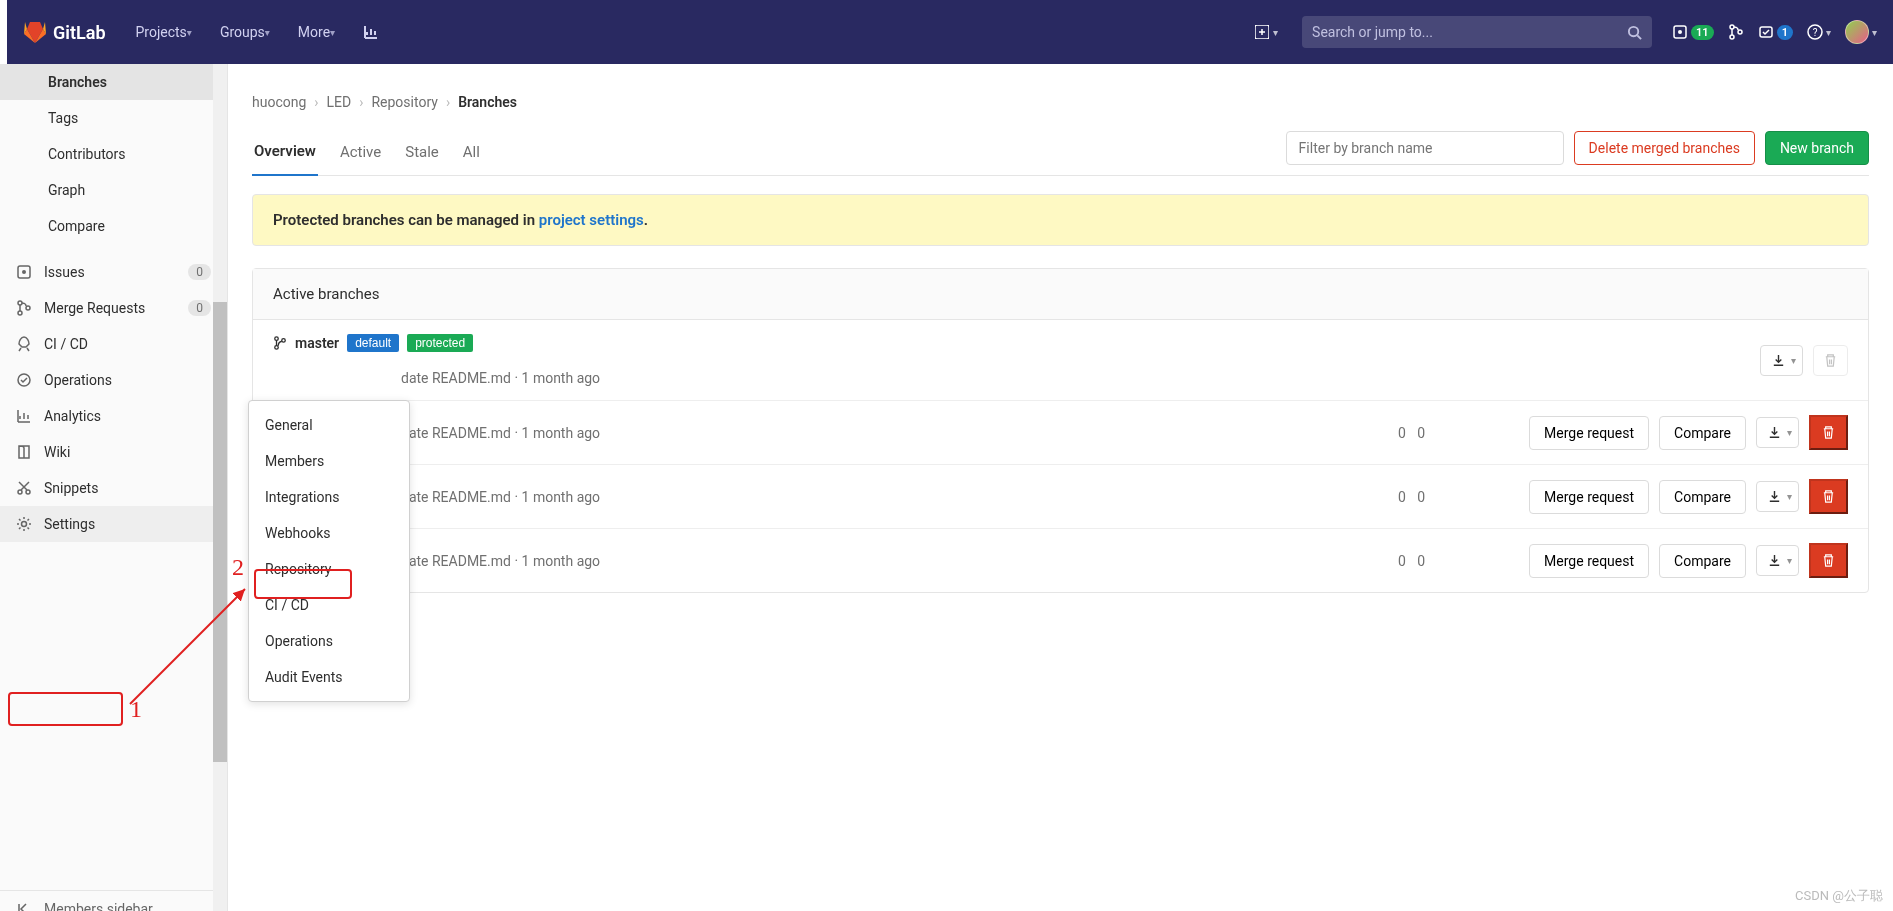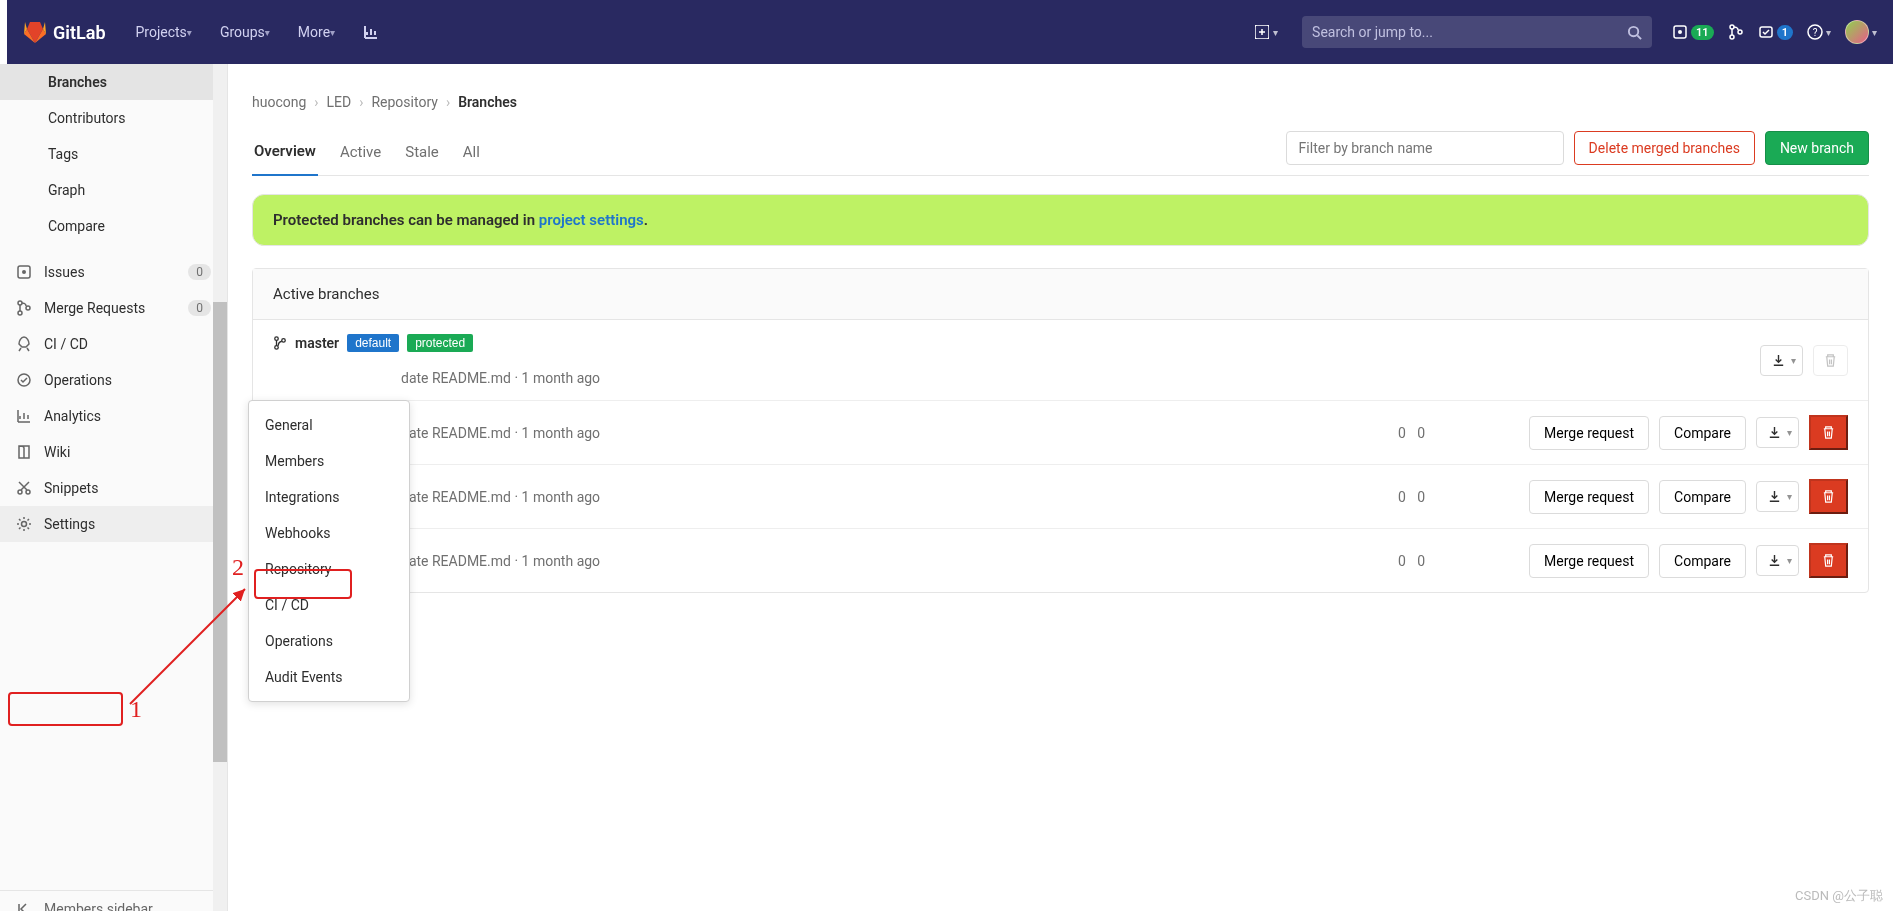--- a/index.html
+++ b/index.html
@@ -37,21 +37,21 @@
 .breadcrumbs .cur { color: #2e2e2e; font-weight: 600; }
 .tab-row { display: flex; align-items: center; gap: 20px; border-bottom: 1px solid #e5e5e5; }
 .tab { padding: 14px 2px; cursor: pointer; color: #707070; font-size: 15px; }
 .tab.active { color: #2e2e2e; font-weight: 600; border-bottom: 2px solid #1f75cb; margin-bottom: -1px; }
 .tab-actions { margin-left: auto; display: flex; gap: 10px; align-items: center; padding-bottom: 8px; }
 .filter-input { border: 1px solid #dbdbdb; border-radius: 4px; padding: 8px 12px; width: 278px; font-size: 14px; }
 .btn { border: 1px solid #dbdbdb; background: #fff; padding: 8px 14px; border-radius: 4px; cursor: pointer; font-size: 14px; display: inline-flex; align-items: center; gap: 6px; }
 .btn-danger-o { border-color: #db3b21; color: #db3b21; }
 .btn-success { background: #1aaa55; border-color: #168f48; color: #fff; }
 .btn-danger { background: #db3b21; border-color: #c0341d; color: #fff; padding: 8px 10px; }
-.info-box { background: #bef264; border: 1px solid #e5e5e5; border-radius: 12px; padding: 16px 20px; margin-top: 18px; font-weight: 600; font-size: 15px; }
+.info-box { background: #fef9c3; border: 1px solid #e5e5e5; border-radius: 4px; padding: 16px 20px; margin-top: 18px; font-weight: 600; font-size: 15px; }
 .info-box a { color: #1f75cb; text-decoration: none; }
 .panel { border: 1px solid #e5e5e5; border-radius: 4px; margin-top: 22px; }
 .panel-h { padding: 16px 20px; background: #fafafa; border-bottom: 1px solid #e5e5e5; font-size: 15px; }
 .branch-row { padding: 14px 20px; border-bottom: 1px solid #eee; display: flex; align-items: center; gap: 8px; }
 .branch-row:last-child { border-bottom: none; }
 .branch-left { flex: 1; display: flex; flex-direction: column; gap: 18px; }
 .branch-title { display: flex; align-items: center; gap: 8px; font-family: monospace; font-weight: 600; font-size: 14px; }
 .tag-b { font-family: -apple-system, sans-serif; font-size: 12px; padding: 2px 8px; border-radius: 2px; color: #fff; font-weight: 400; }
 .tag-blue { background: #1f75cb; }
 .tag-green { background: #1aaa55; }
@@ -153,24 +153,24 @@
   </div>
 </div>
 
 <div class="layout">
 
   <div class="sidebar">
     <div class="side-item sub active">
         <span>Branches</span>
       </div>
     <div class="side-item sub">
+        <span>Tags</span>
+      </div>
+    <div class="side-item sub">
         <span>Contributors</span>
-      </div>
-    <div class="side-item sub">
-        <span>Tags</span>
       </div>
     <div class="side-item sub">
         <span>Graph</span>
       </div>
     <div class="side-item sub">
         <span>Compare</span>
       </div>
 
     <div class="side-item" style="margin-top:10px">
       <svg class="side-icn" viewBox="0 0 16 16">

